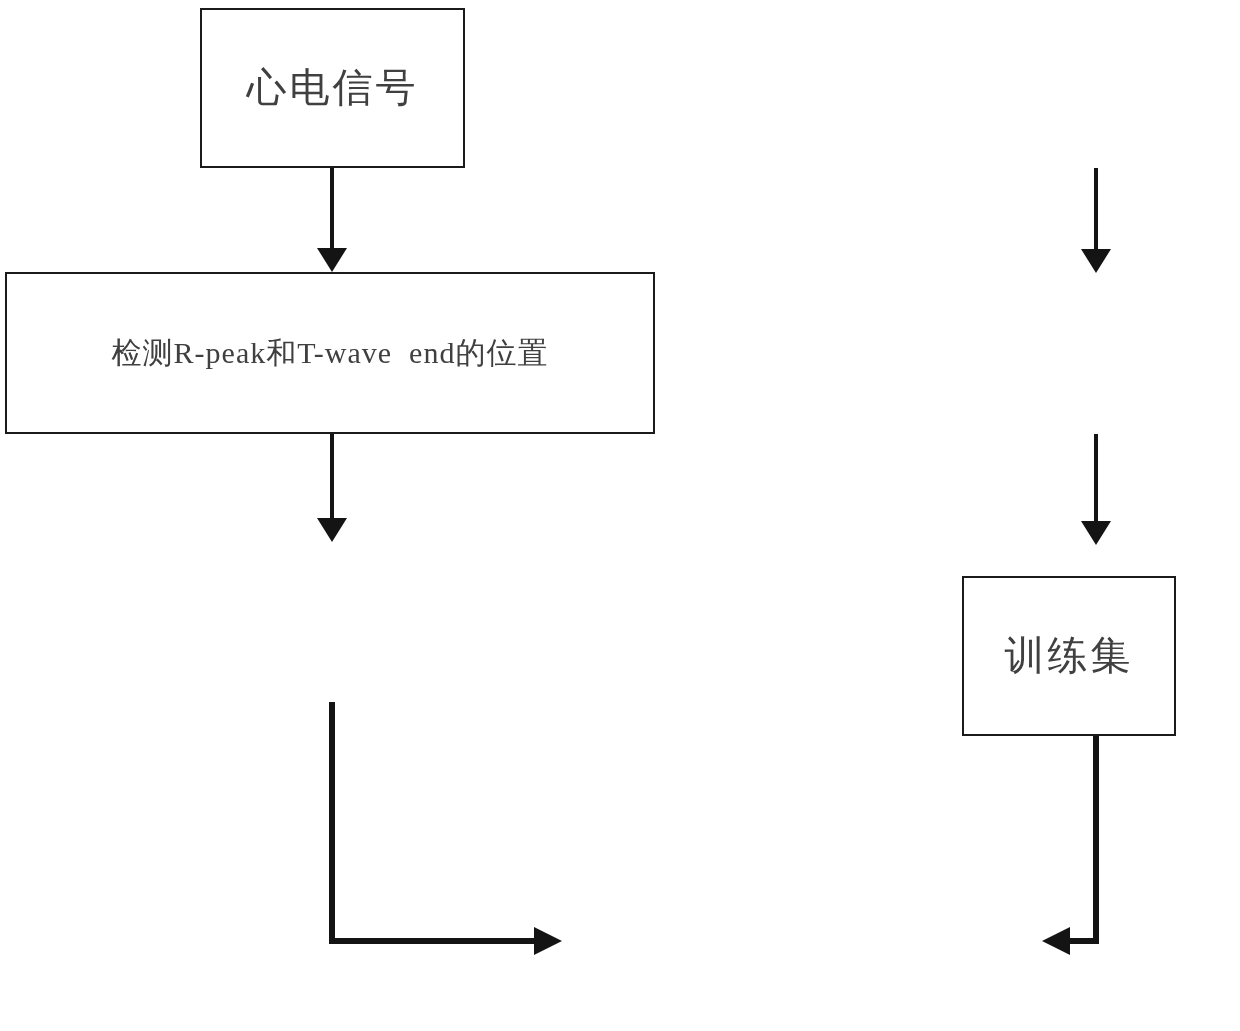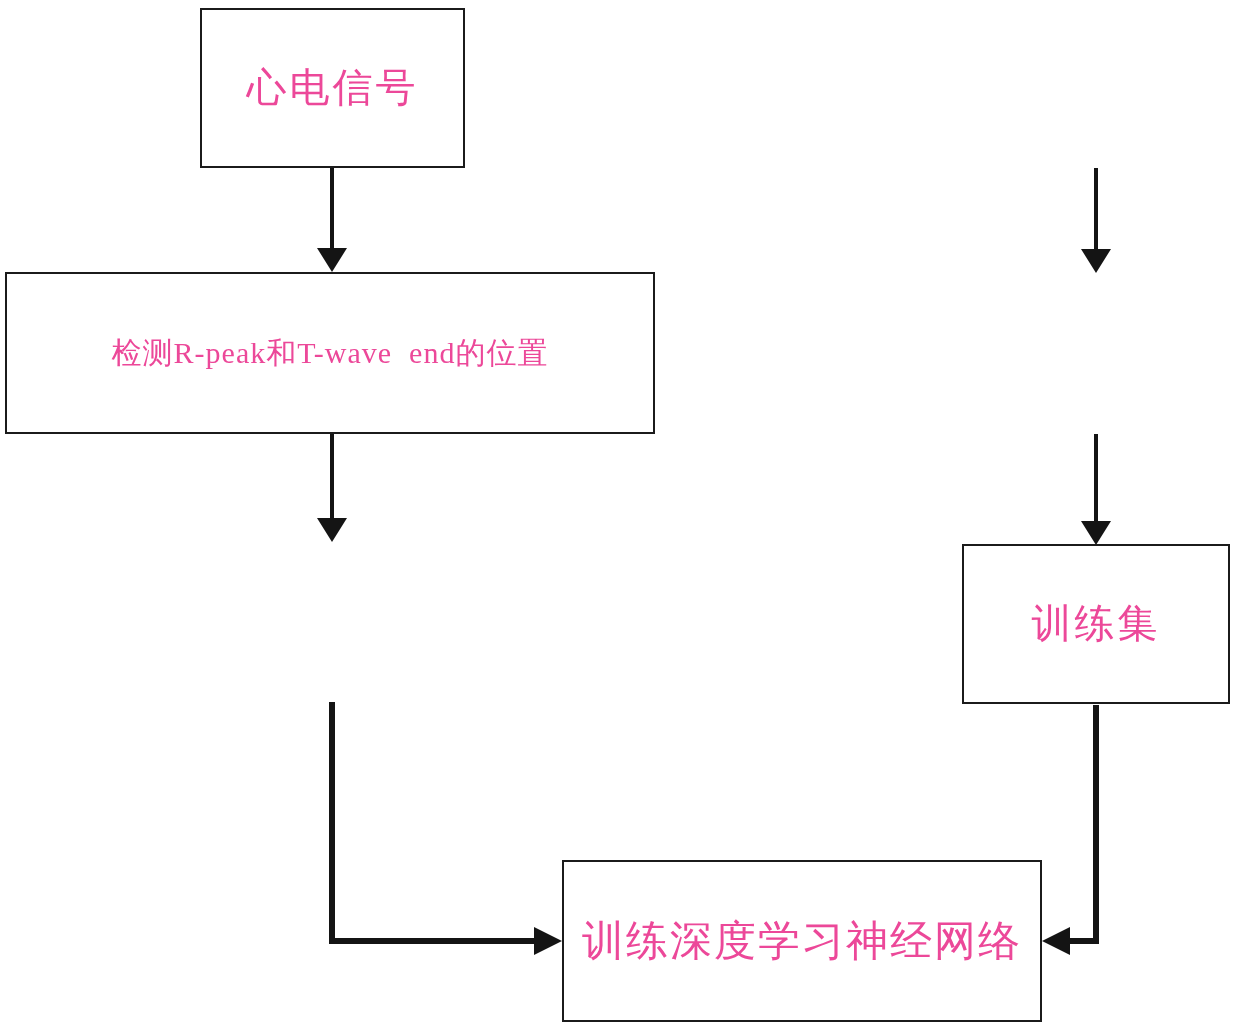--- a/index.html
+++ b/index.html
@@ -26,42 +26,42 @@
     position: absolute;
     box-sizing: border-box;
     border: 2.5px solid #1b1b1b;
     background: #ffffff;
     display: flex;
     align-items: center;
     justify-content: center;
     text-align: center;
   }
   .node .label {
-    color: #ec4899;
+    color: #404040;
     font-size: 40px;
     letter-spacing: 3px;
     white-space: pre;
     line-height: 1.2;
   }
   .node.wide .label {
     letter-spacing: 1px;
     font-size: 30px;
     text-align: center;
   }
   .node.final .label {
     font-size: 42px;
     letter-spacing: 2px;
   }
   
   #node-ecg      { left: 200px; top: 8px;   width: 265px; height: 160px; }
   #node-pcg      { left: 962px; top: 8px;   width: 268px; height: 160px; }
   #node-detect   { left: 5px;   top: 272px; width: 650px; height: 162px; }
   #node-preproc  { left: 962px; top: 273px; width: 268px; height: 161px; }
   #node-seglabel { left: 103px; top: 542px; width: 459px; height: 160px; }
-  #node-trainset { left: 962px; top: 544px; width: 268px; height: 160px; }
+  #node-trainset { left: 962px; top: 576px; width: 214px; height: 160px; }
   #node-trainnet { left: 562px; top: 860px; width: 480px; height: 162px; }
 </style>
 </head>
 <body>
 
 <div class="stage">
 
   <svg class="connectors" viewBox="0 0 1240 1031" xmlns="http://www.w3.org/2000/svg">
 
     <g>
@@ -103,17 +103,14 @@
   <div class="node wide" id="node-detect">
     <span class="label">检测R-peak和T-wave  end的位置</span>
   </div>
 
 
 
   <div class="node" id="node-trainset">
     <span class="label">训练集</span>
   </div>
 
-  <div class="node final" id="node-trainnet">
-    <span class="label">训练深度学习神经网络</span>
-  </div>
 
 </div>
 
 </body></html>

